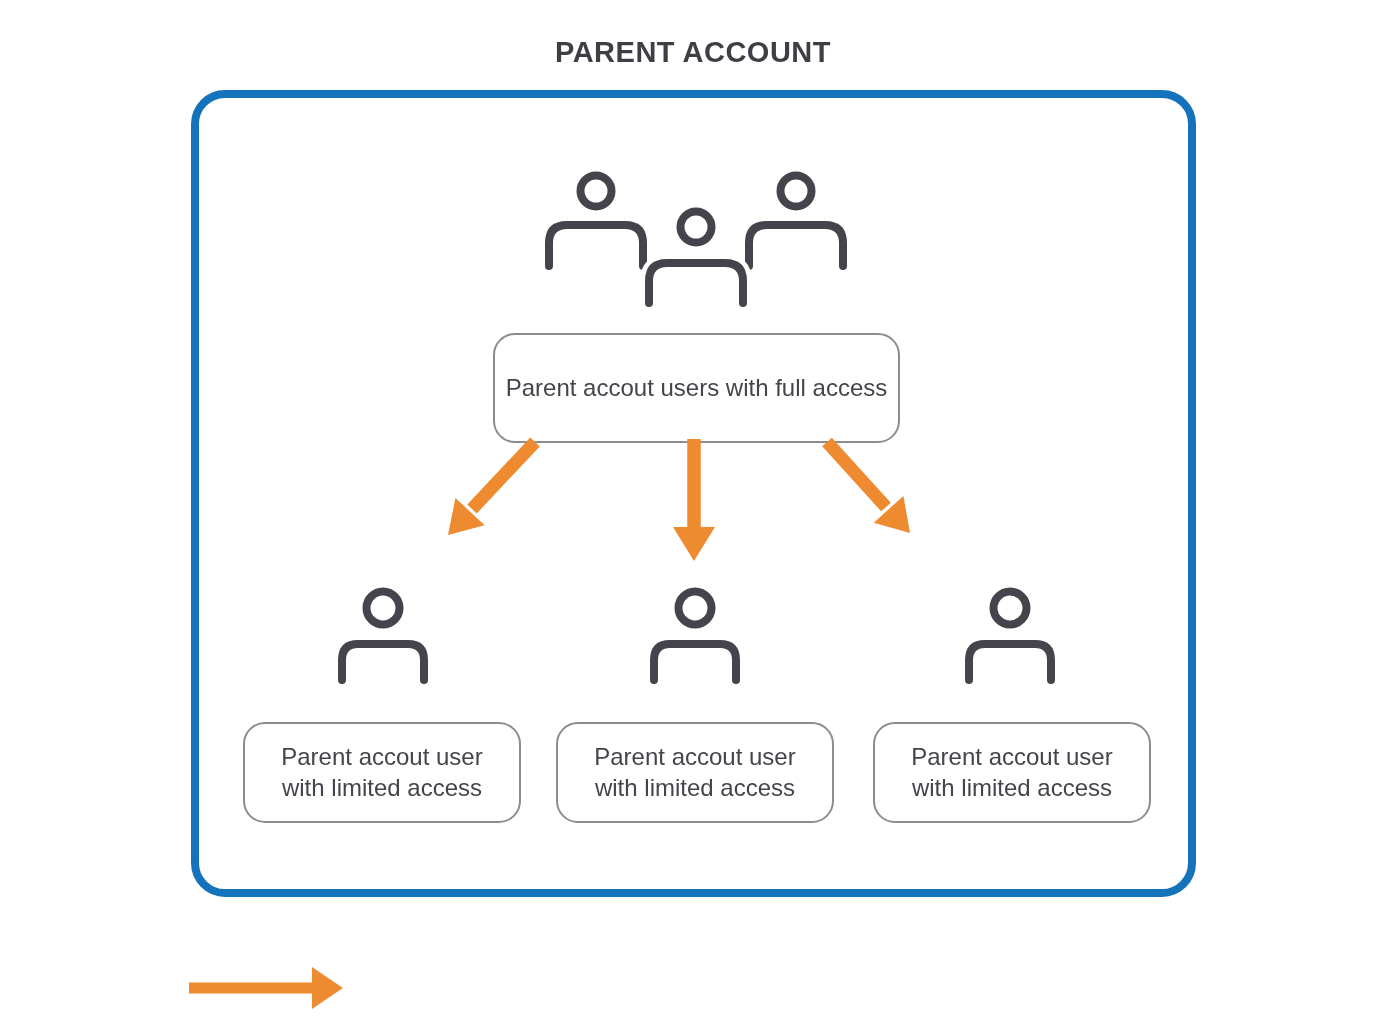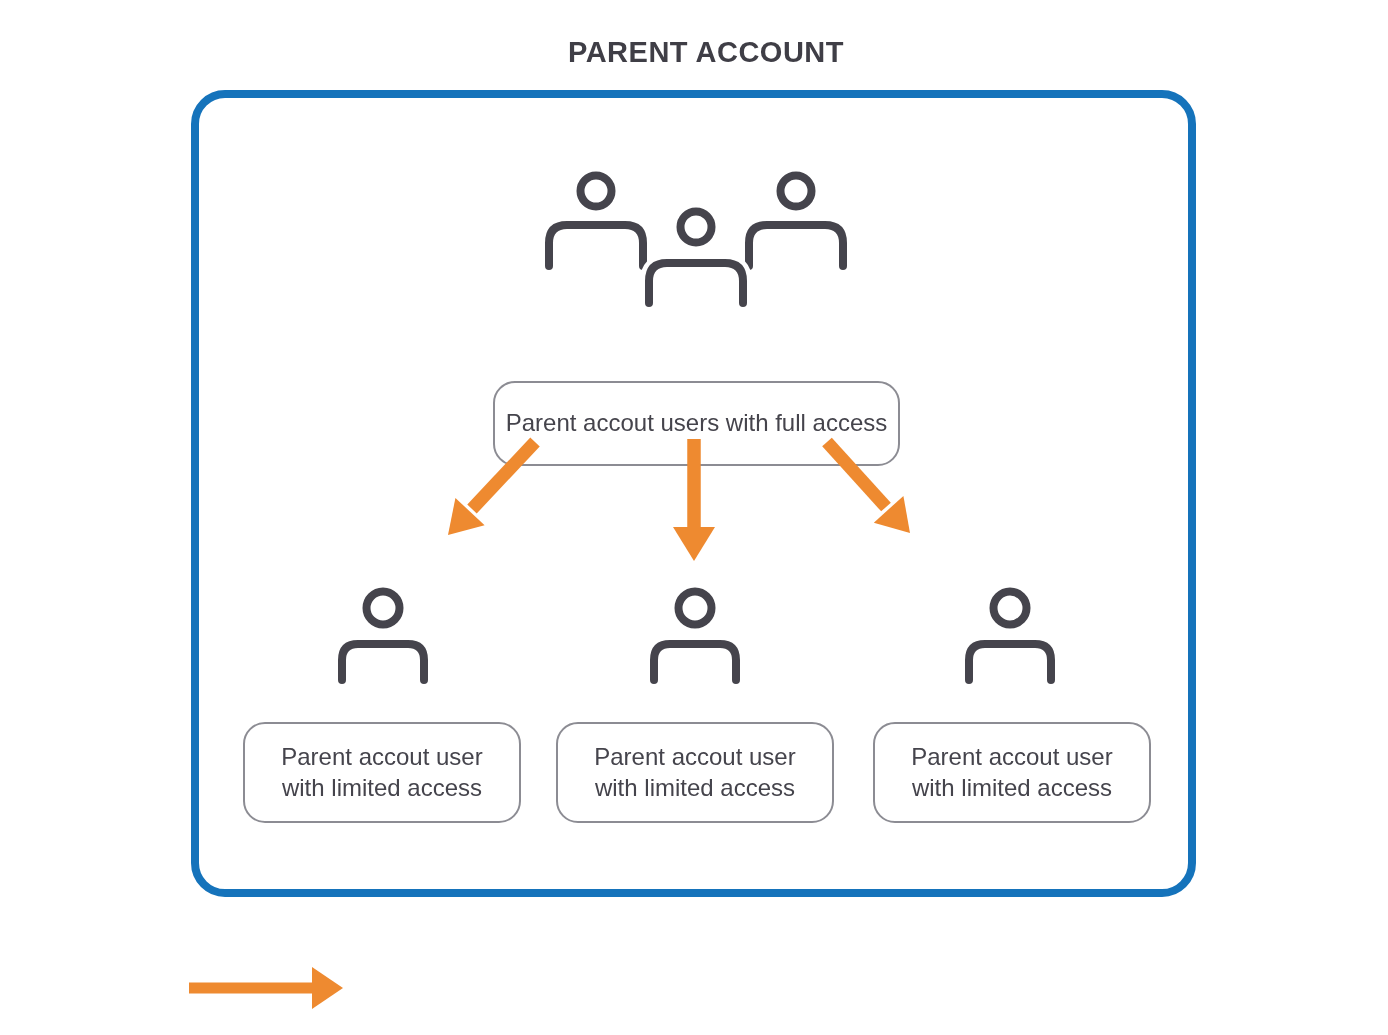--- a/index.html
+++ b/index.html
@@ -10,21 +10,21 @@
   }
   .stage {
     position: relative;
     width: 1388px;
     height: 1035px;
     background: #ffffff;
     overflow: hidden;
   }
   .diagram-title {
     position: absolute;
-    left: 204px;
+    left: 191px;
     top: 36px;
     width: 1004px;
     text-align: center;
     font-size: 29px;
     font-weight: bold;
     letter-spacing: 0.5px;
     color: #3F3E46;
     white-space: nowrap;
   }
   .parent-frame {
@@ -44,21 +44,21 @@
     border-radius: 22px;
     background: #ffffff;
     display: flex;
     align-items: center;
     justify-content: center;
     text-align: center;
     font-size: 24px;
     line-height: 1.27;
     color: #45444C;
   }
-  .node-full   { left: 493px; top: 333px; width: 407px; height: 85px; margin-top: 48px; }
+  .node-full   { left: 493px; top: 333px; width: 407px; height: 110px; }
   .node-lim-0  { left: 243px; top: 722px; width: 278px; height: 101px; }
   .node-lim-1  { left: 556px; top: 722px; width: 278px; height: 101px; }
   .node-lim-2  { left: 873px; top: 722px; width: 278px; height: 101px; }
   .group-icon  { left: 545px; top: 170px; width: 302px; height: 142px; }
   .user-icon-0 { left: 333px; top: 586px; width: 100px; height: 99px; }
   .user-icon-1 { left: 645px; top: 586px; width: 100px; height: 99px; }
   .user-icon-2 { left: 960px; top: 586px; width: 100px; height: 99px; }
   .arrow-left  { left: 440px; top: 432px; width: 105px; height: 113px; }
   .arrow-mid   { left: 672px; top: 435px; width: 44px;  height: 128px; }
   .arrow-right { left: 822px; top: 432px; width: 93px;  height: 110px; }

